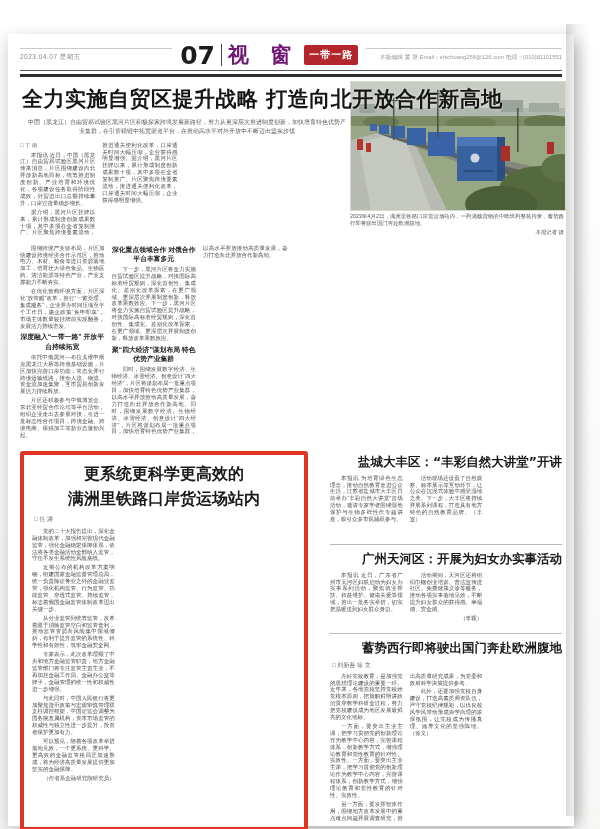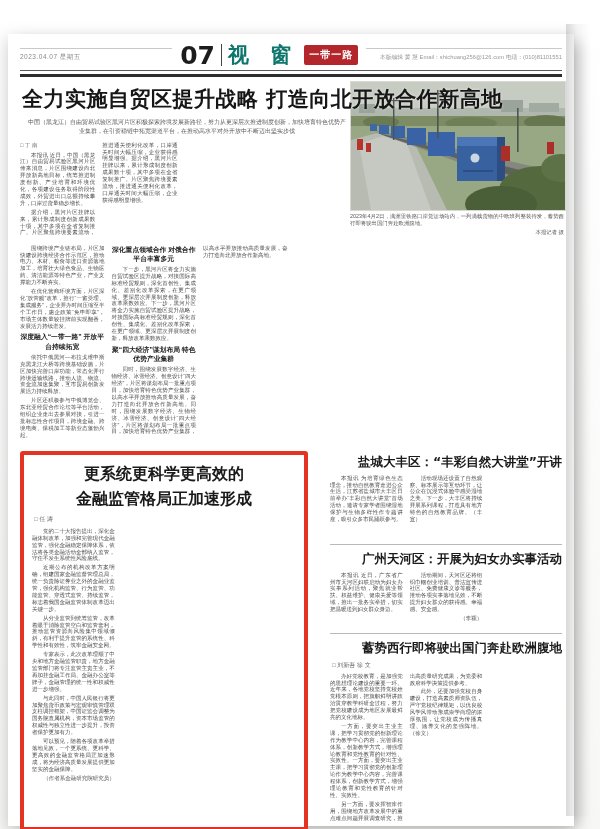--- a/index.html
+++ b/index.html
@@ -9,21 +9,21 @@
     box-shadow:0 5px 16px rgba(0,0,0,.22), 10px 4px 14px -6px rgba(0,0,0,.18);
     padding:0 12px;box-sizing:border-box;}
   .edge-curl{position:absolute;top:24px;left:566px;width:24px;height:792px;
     background:linear-gradient(to right, rgba(120,120,118,.28) 0%, rgba(200,200,198,.18) 45%, rgba(255,255,255,0) 100%);}
   
   .masthead-row{display:flex;align-items:center;margin-top:8px;height:26px;}
   .m-left{flex:1.05;border-top:1px solid #c9c9c7;padding-top:4px;font-size:6.5px;color:#8a8a88;letter-spacing:.5px;}
   .m-center{display:flex;align-items:center;gap:6px;padding:0 8px;}
   .page-num{font-size:25px;font-weight:900;color:#1c1c1c;font-family:"DejaVu Sans",sans-serif;}
   .vline{width:1px;height:22px;background:#444;}
-  .section-name{font-size:21px;font-weight:900;color:#0f766e;letter-spacing:7px;font-family:"DejaVu Sans",sans-serif;}
+  .section-name{font-size:21px;font-weight:900;color:#701a75;letter-spacing:7px;font-family:"DejaVu Sans",sans-serif;}
   .logo-box{background:#b3262b;color:#fff;font-size:10px;font-weight:900;letter-spacing:1px;
     padding:3px 5px;border-radius:2px;white-space:nowrap;}
   .m-right{flex:1.35;border-top:1px solid #c9c9c7;padding-top:4px;font-size:5.8px;color:#999;text-align:right;white-space:nowrap;overflow:hidden;}
   .page-rule{margin-top:2px;border-top:1px solid #5a5a5a;border-bottom:3px solid #2c2c2c;height:3px;}
   
   .lead{position:relative;margin-top:8px;}
   .lead-headline{position:relative;z-index:2;margin:4px 0 0 2px;font-size:21px;font-weight:900;color:#161616;
     white-space:nowrap;letter-spacing:.5px;text-shadow:0 0 3px rgba(255,255,255,.55);font-family:"DejaVu Sans",sans-serif;}
   .lead-deck{position:relative;z-index:2;width:318px;margin:5px 0 0 8px;font-size:6px;line-height:1.55;
     color:#5a5a5a;text-align:center;}
@@ -142,21 +142,21 @@
         <p>下一步，黑河片区将全力实施自贸试验区提升战略，对接国际高标准经贸规则，深化首创性、集成化、差别化改革探索，在更广领域、更深层次开展制度创新，释放改革乘数效应。下一步，黑河片区将全力实施自贸试验区提升战略，对接国际高标准经贸规则，深化首创性、集成化、差别化改革探索，在更广领域、更深层次开展制度创新，释放改革乘数效应。</p>
         <h4>聚“四大经济”谋划布局 特色优势产业集群</h4>
         <p>同时，围绕发展数字经济、生物经济、冰雪经济、创意设计“四大经济”，片区将谋划布局一批重点项目，加快培育特色优势产业集群，以高水平开放推动高质量发展，奋力打造向北开放合作新高地。同时，围绕发展数字经济、生物经济、冰雪经济、创意设计“四大经济”，片区将谋划布局一批重点项目，加快培育特色优势产业集群，以高水平开放推动高质量发展，奋力打造向北开放合作新高地。</p>
       </div>
     </div>
 
     <div class="bottom">
 
       <div class="red-box">
         <div class="box-h">更系统更科学更高效的</div>
-        <div class="box-h">金融监管格局正加速形成</div>
+        <div class="box-h">满洲里铁路口岸货运场站内</div>
         <div class="box-byline">□ 任 涛</div>
         <div class="cols box-cols">
           <p>党的二十大报告提出，深化金融体制改革，加强和完善现代金融监管，强化金融稳定保障体系，依法将各类金融活动全部纳入监管，守住不发生系统性风险底线。</p>
           <p>近期公布的机构改革方案明确，组建国家金融监督管理总局，统一负责除证券业之外的金融业监管，强化机构监管、行为监管、功能监管、穿透式监管、持续监管，标志着我国金融监管体制改革迈出关键一步。</p>
           <p>从分业监管到统筹监管，改革着眼于消除监管空白和监管套利，推动监管资源向风险集中领域倾斜，有利于提升监管的系统性、科学性和有效性，筑牢金融安全网。</p>
           <p>专家表示，此次改革理顺了中央和地方金融监管职责，地方金融监管部门将专注监管主责主业，不再加挂金融工作局、金融办公室等牌子，金融管理的统一性和权威性进一步增强。</p>
           <p>与此同时，中国人民银行将更加聚焦货币政策与宏观审慎管理双支柱调控框架，中国证监会调整为国务院直属机构，资本市场监管的权威性与独立性进一步提升，投资者保护更加有力。</p>
           <p>可以预见，随着各项改革举措落地见效，一个更系统、更科学、更高效的金融监管格局正加速形成，将为经济高质量发展提供更加坚实的金融保障。</p>
           <p class="closing">（作者系金融研究院研究员）</p>
         </div>

